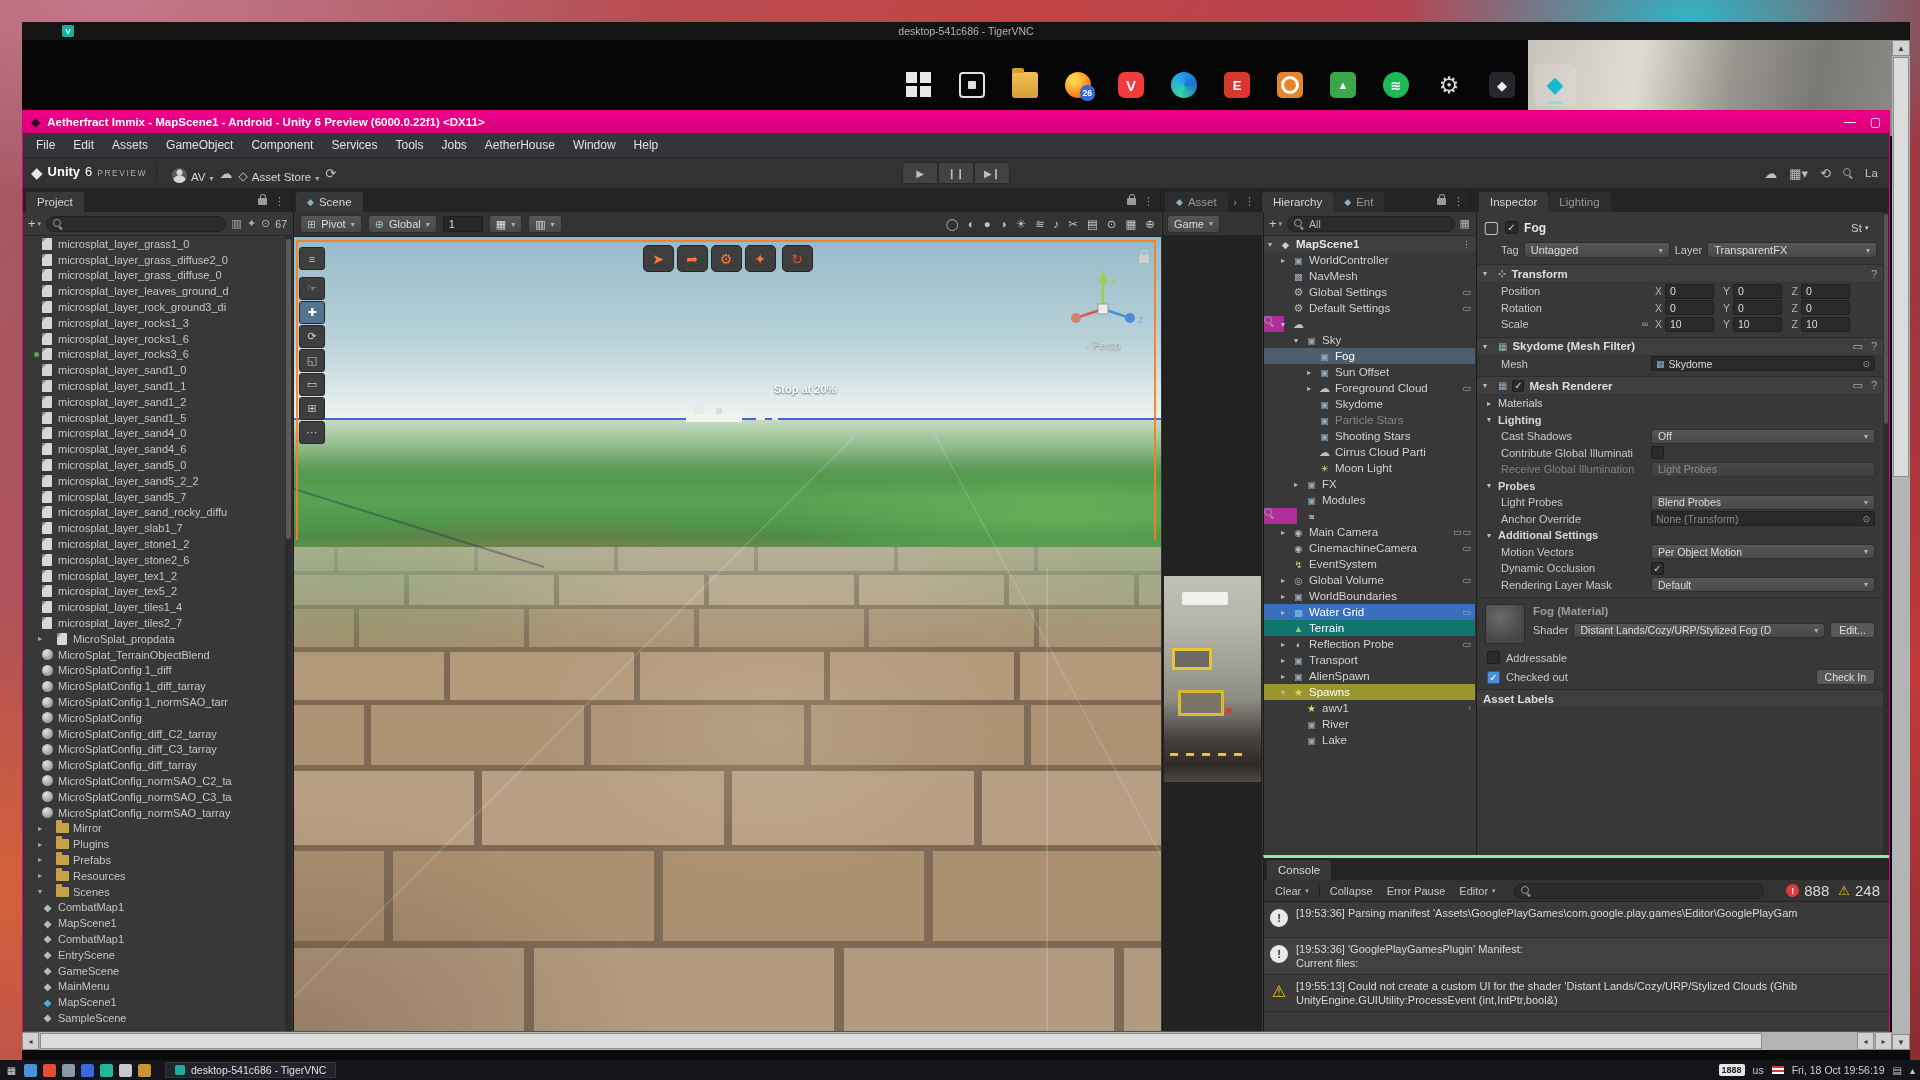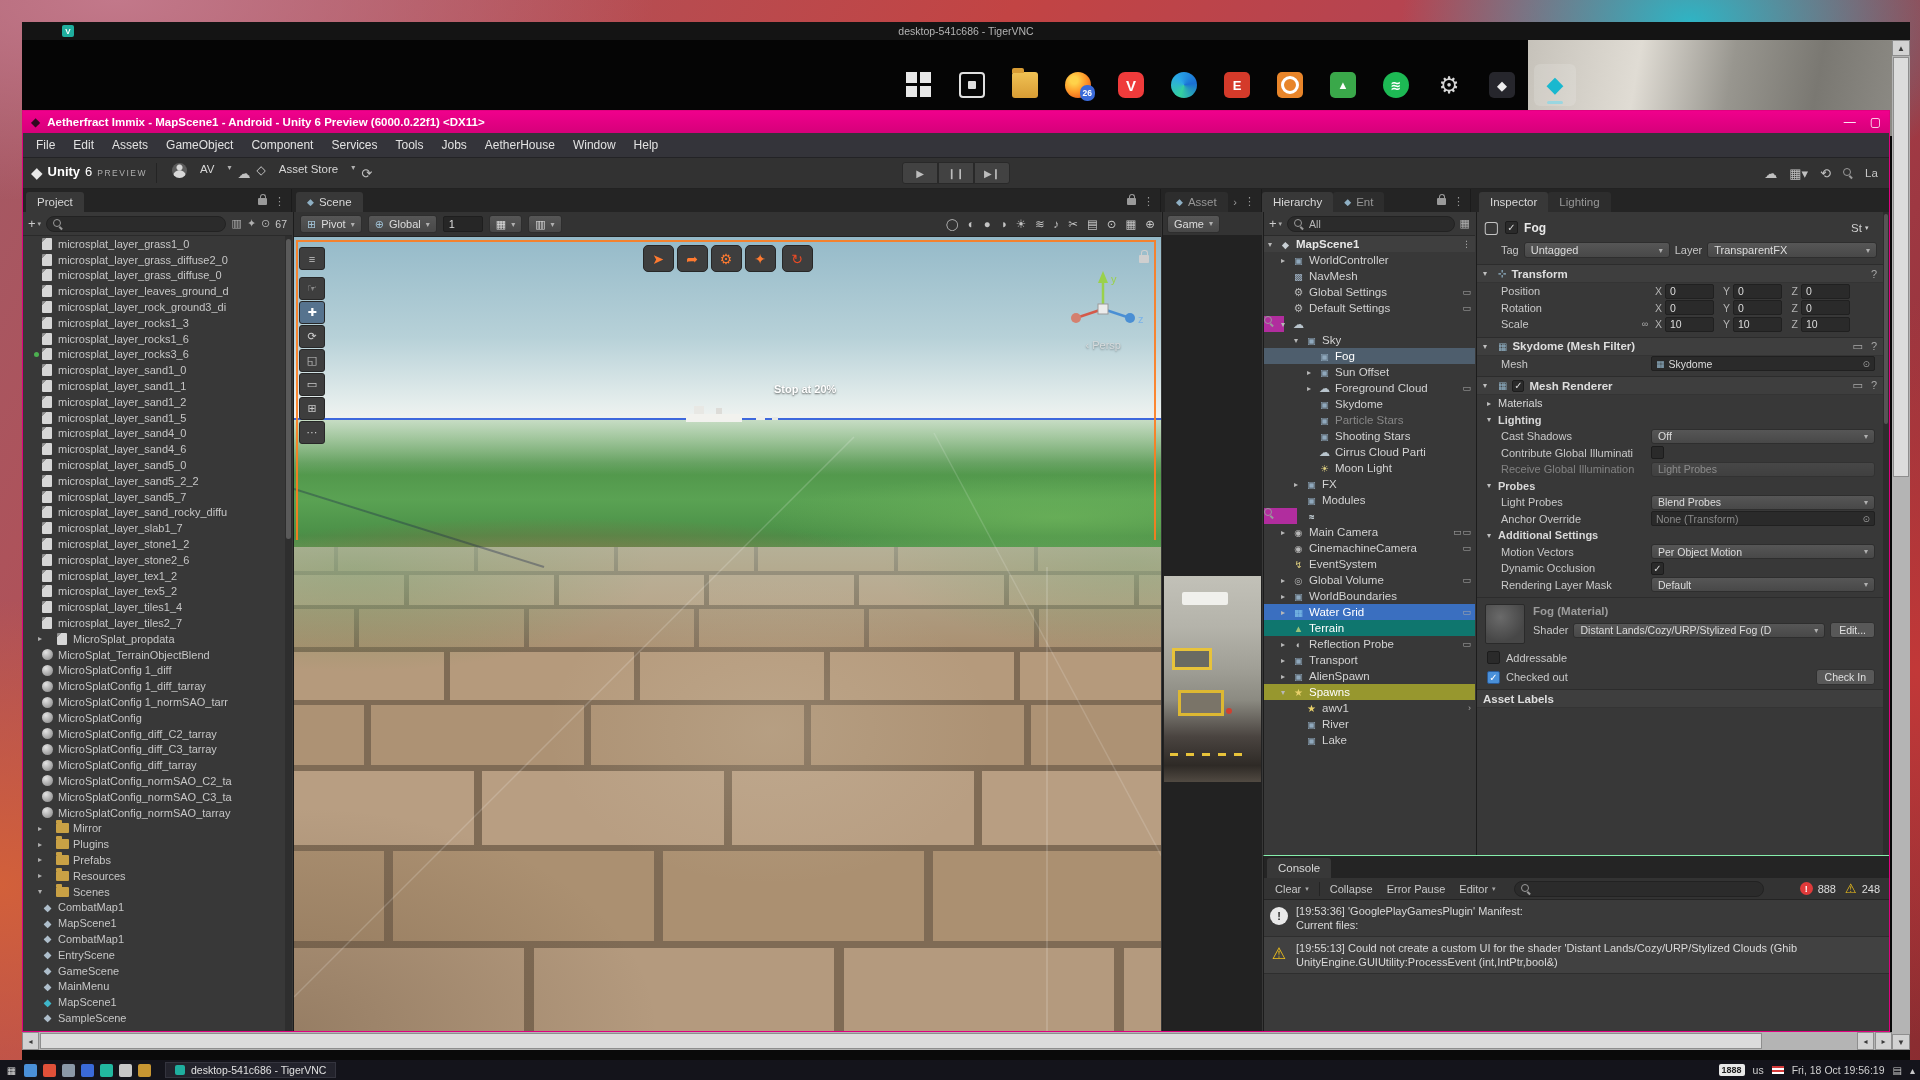--- a/index.html
+++ b/index.html
@@ -54,21 +54,21 @@
 .u-title .wbtns{margin-left:auto;display:flex;gap:14px;font-weight:normal;font-size:12px}
 .u-menu{position:absolute;left:0;top:22px;right:0;height:25px;background:#34343a;border-bottom:1px solid #232326;display:flex;align-items:center;padding:0 4px;font-size:12px;color:#e2e2e2}
 .mi{padding:0 9px;line-height:25px}
 .u-tool{position:absolute;left:0;top:47px;right:0;height:31px;background:#323232;border-bottom:1px solid #222;display:flex;align-items:center;padding:0 8px;font-size:11.5px;color:#d0d0d0}
 .brand{display:flex;align-items:baseline;gap:5px;color:#fff}
 .brand .blogo{font-size:15px;color:#e8e8e8;align-self:center}
 .brand .b1{font-weight:bold;font-size:13px}
 .brand .b2{font-size:13px}
 .brand .b3{font-size:8.5px;color:#b0b0b0;letter-spacing:1.5px}
 .vsep{width:1px;height:20px;background:#242424;margin:0 9px}
-.chip{display:flex;align-items:flex-start;gap:13px;padding:0 6px;height:20px;border-radius:3px;color:#d6d6d6}
+.chip{display:flex;align-items:flex-end;gap:4px;padding:0 6px;height:20px;border-radius:3px;color:#d6d6d6}
 .chip .car,.dd .car,.tabchip .car{font-size:8px;color:#b0b0b0}
 .avatar{width:15px;height:15px;border-radius:50%;background:radial-gradient(circle at 50% 30%,#d8d8d8 2.5px,rgba(0,0,0,0) 3.5px),radial-gradient(circle at 50% 92%,#d8d8d8 6px,rgba(0,0,0,0) 7px),#5c5c5c}
 .hexi{color:#c8c8c8;font-size:12px}
 .tgl{font-size:13px;color:#c0c0c0}
 .playbox{position:absolute;left:50%;top:4px;transform:translateX(-50%);display:flex}
 .pbtn{width:36px;height:22px;background:#424242;border:1px solid #292929;display:flex;align-items:center;justify-content:center;color:#bdbdbd;font-size:10px}
 .pbtn:first-child{border-radius:3px 0 0 3px}.pbtn:last-child{border-radius:0 3px 3px 0}
 .tool-right{margin-left:auto;display:flex;align-items:center;gap:12px;color:#c6c6c6;font-size:12.5px}
 .trunc{width:16px;overflow:hidden;white-space:nowrap;font-size:11.5px}
 
@@ -80,21 +80,21 @@
 .seg-tools{margin-left:auto;display:flex;align-items:center;gap:7px;padding:0 6px 4px 0;color:#9a9a9a;font-size:11px}
 .lk{width:9px;height:7px;background:#9a9a9a;border-radius:1px;position:relative}
 .lk::before{content:"";position:absolute;left:1.5px;top:-4px;width:4px;height:4px;border:1.5px solid #9a9a9a;border-bottom:none;border-radius:3px 3px 0 0}
 
 .panel{position:absolute;top:101px;background:#383838;overflow:hidden;border-left:1px solid #1c1c1c}
 .p-project{left:0;width:269px;height:819px;border-left:none}
 .p-scene{left:270px;width:868px;height:819px}
 .p-game{left:1139px;width:100px;height:819px}
 .p-hier{left:1240px;width:212px;height:643px}
 .p-insp{left:1453px;width:413px;height:643px}
-.p-console{left:1240px;top:744px;width:626px;height:212px;border-top:1px solid #86efac}
+.p-console{left:1240px;top:744px;width:626px;height:212px;border-top:3px solid #86efac}
 
 .pbar{height:24px;background:#383838;border-bottom:1px solid #2a2a2a;display:flex;align-items:center;gap:5px;padding:0 5px;font-size:11px;color:#c8c8c8}
 .plusb{display:flex;align-items:center;gap:2px;font-size:13px;color:#ccc}
 .plusb .car{font-size:7px;color:#aaa}
 .sfield{height:16px;background:#2b2b2b;border:1px solid #222;border-radius:9px;display:flex;align-items:center;gap:5px;padding:0 6px;color:#b8b8b8;font-size:10.5px}
 .mag{width:10px;height:10px;position:relative;flex:none}
 .mag::before{content:"";position:absolute;left:0;top:0;width:6px;height:6px;border:1.5px solid #9a9a9a;border-radius:50%}
 .mag::after{content:"";position:absolute;left:7px;top:7px;width:4px;height:1.5px;background:#9a9a9a;transform:rotate(45deg);transform-origin:0 0}
 .bico{color:#b0b0b0;font-size:11px}
 
@@ -228,21 +228,21 @@
 
 .ctabs{height:22px;background:#242424;display:flex;align-items:flex-end;padding-left:3px}
 .cbar{height:22px;background:#333;border-bottom:1px solid #242424;display:flex;align-items:center;gap:2px;padding:0 5px;font-size:11px;color:#c8c8c8}
 .cbtn{padding:0 6px;height:16px;display:flex;align-items:center;gap:4px;white-space:nowrap}
 .cbtn .car{font-size:7px;color:#aaa}
 .csep{width:1px;height:14px;background:#242424;margin:0 2px}
 .csearch{width:250px;margin-left:10px}
 .ccounts{margin-left:auto;display:flex;align-items:center;gap:5px}
 .errb{width:13px;height:13px;border-radius:50%;background:#e03a3a;color:#fff;font-size:9px;font-weight:bold;display:flex;align-items:center;justify-content:center}
 .warng{color:#f2c21a;font-size:13px;line-height:1}
-.cnum{font-size:11px;color:#ddd;margin-right:4px}
+.cnum{font-size:15px;color:#ddd;margin-right:4px}
 .cmsgs{position:absolute;left:0;top:44px;right:0;bottom:0;background:#3a3a3a;overflow:hidden}
 .cmsg{display:flex;gap:8px;align-items:flex-start;padding:5px 6px;border-bottom:1px solid #2e2e2e;font-size:11px;color:#dadada;min-height:36px}
 .cmsg:nth-child(even){background:#414141}
 .cico{width:18px;height:18px;flex:none;display:flex;align-items:center;justify-content:center;margin-top:2px}
 .cico.info{background:#e9e9e9;color:#2a2a2a;border-radius:50%;font-weight:bold;font-size:11px}
 .cico.info::before{content:"!"}
 .cico.warn::before{content:"⚠";color:#f2c21a;font-size:16px}
 .clines{display:flex;flex-direction:column;gap:2px;overflow:hidden;white-space:nowrap}
 .cl2:empty{display:none}
 
@@ -1512,20 +1512,27 @@
         </span>
       <span class="ccounts">
         <span class="errb">!</span>
         <span class="cnum">888</span>
         <span class="warng">⚠</span>
         <span class="cnum">248</span>
       </span>
     </div>
     <div class="cmsgs">
 
+        <div class="cmsg">
+          <span class="cico info"></span>
+          <span class="clines">
+            <span class="cl1">[19:53:36] Parsing manifest 'Assets\GooglePlayGames\com.google.play.games\Editor\GooglePlayGam</span>
+
+          </span>
+        </div>
 
         <div class="cmsg">
           <span class="cico info"></span>
           <span class="clines">
             <span class="cl1">[19:53:36] 'GooglePlayGamesPlugin' Manifest:</span>
             <span class="cl2">Current files:</span>
           </span>
         </div>
 
         <div class="cmsg">

